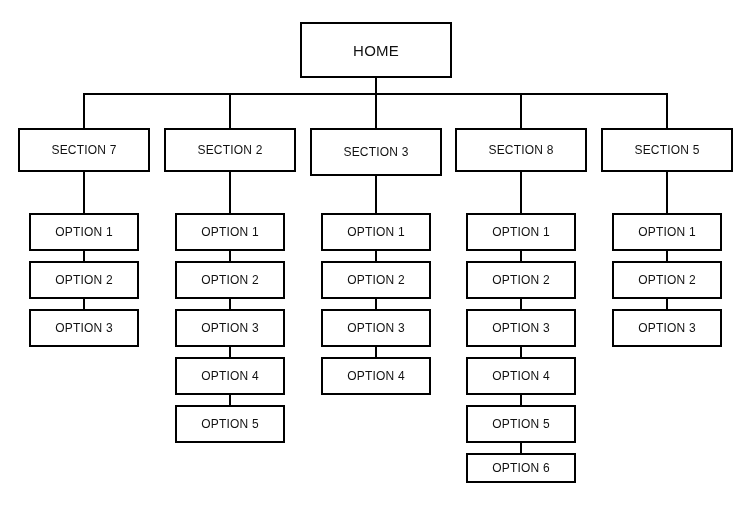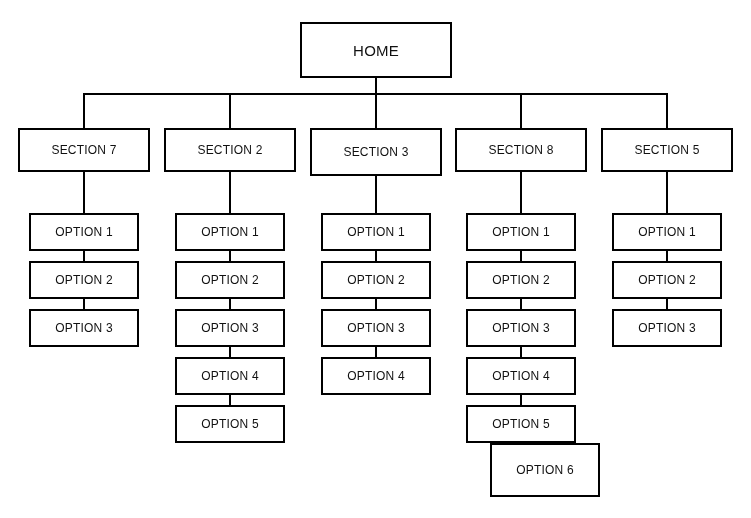--- a/index.html
+++ b/index.html
@@ -152,21 +152,21 @@
       </div>
       <div class="node node-option" style="left: 466px; top: 309px; width: 110px; height: 38px;">
         <span class="node-label">OPTION 3</span>
       </div>
       <div class="node node-option" style="left: 466px; top: 357px; width: 110px; height: 38px;">
         <span class="node-label">OPTION 4</span>
       </div>
       <div class="node node-option" style="left: 466px; top: 405px; width: 110px; height: 38px;">
         <span class="node-label">OPTION 5</span>
       </div>
-      <div class="node node-option" style="left: 466px; top: 443px; width: 110px; height: 54px; margin-left: 24px;">
+      <div class="node node-option" style="left: 466px; top: 453px; width: 110px; height: 30px;">
         <span class="node-label">OPTION 6</span>
       </div>
       <div class="node node-section" style="left: 601px; top: 128px; width: 132px; height: 44px;">
         <span class="node-label">SECTION 5</span>
       </div>
       <div class="node node-option" style="left: 612px; top: 213px; width: 110px; height: 38px;">
         <span class="node-label">OPTION 1</span>
       </div>
       <div class="node node-option" style="left: 612px; top: 261px; width: 110px; height: 38px;">
         <span class="node-label">OPTION 2</span>

